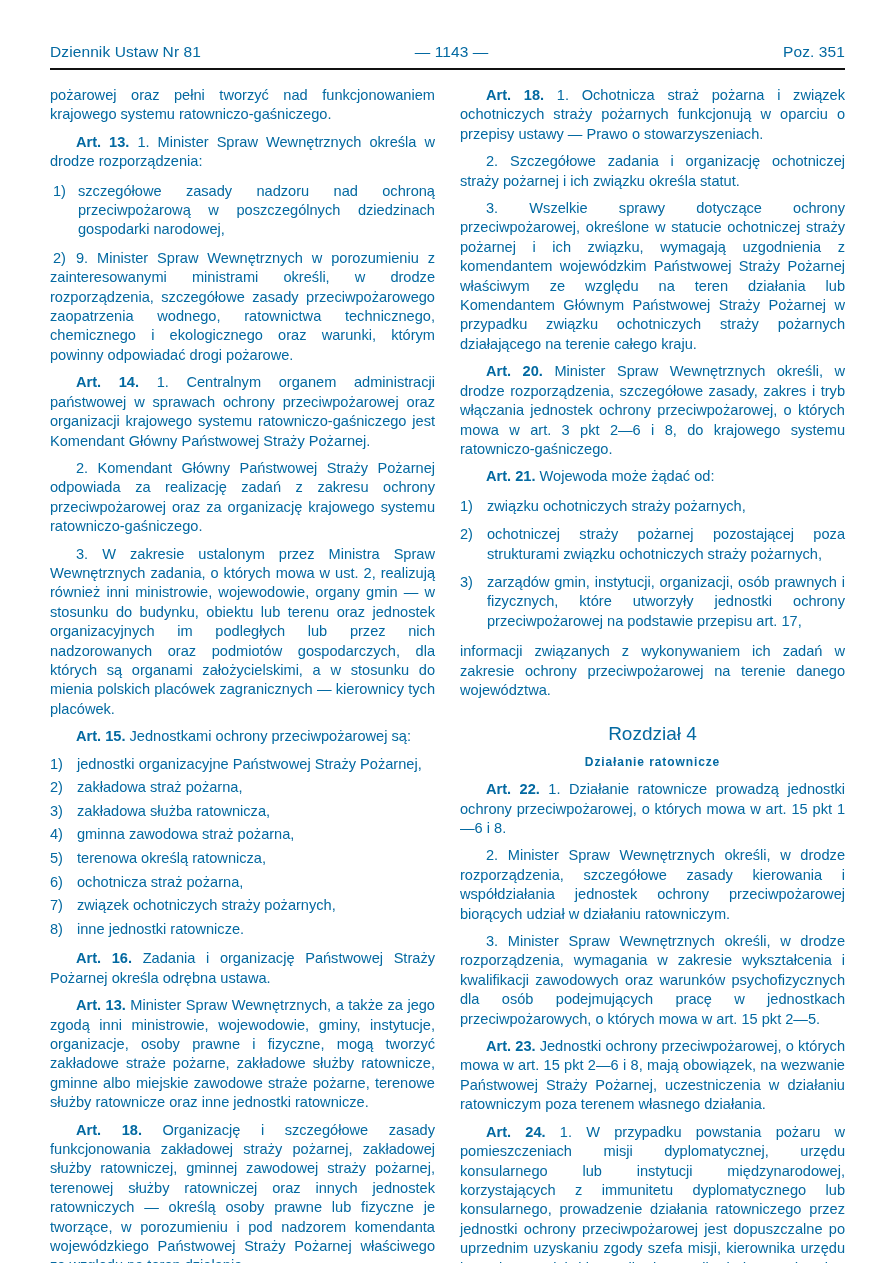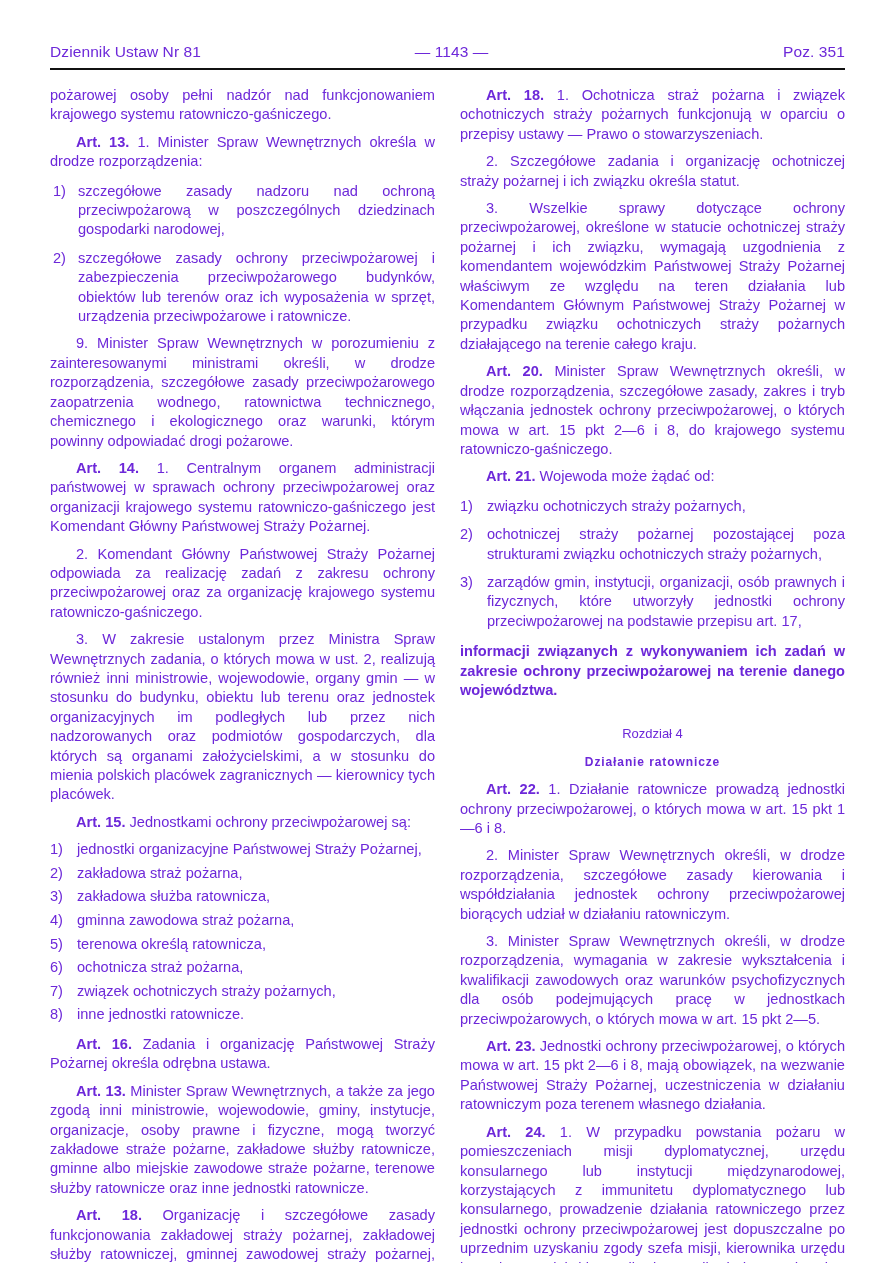--- a/index.html
+++ b/index.html
@@ -6,21 +6,21 @@
     margin: 0;
     padding: 0;
     background: #ffffff;
   }
   .page {
     position: relative;
     width: 893px;
     height: 1263px;
     background: #ffffff;
     font-family: "Liberation Sans", "DejaVu Sans", sans-serif;
-    color: #6d28d9;
+    color: #0369a1;
     overflow: hidden;
     box-sizing: border-box;
   }
 
   
   .running-head {
     position: absolute;
     left: 50px;
     top: 43px;
     width: 795px;
@@ -66,21 +66,21 @@
     text-align: justify;
     text-justify: inter-word;
     hyphens: none;
   }
 
   .para {
     margin-top: 8px;
     text-indent: 26px;
   }
   .para.first { margin-top: 0; text-indent: 0; }
-  .para.noindent { text-indent: 0; font-weight: bold; }
+  .para.noindent { text-indent: 0; }
   .para.tight { margin-top: 11px; }
 
   .art {
     font-weight: bold;
   }
 
   
   .numlist {
     margin: 10px 0 0 0;
     padding: 0;
@@ -111,21 +111,21 @@
   }
   .numlist.flush li { padding-left: 27px; }
   .numlist.flush li .marker { left: 0; }
 
   
   .chapter {
     margin-top: 24px;
     text-align: center;
   }
   .chapter .chapter-no {
-    font-size: 13px;
+    font-size: 19px;
     line-height: 19.4px;
   }
   .chapter .chapter-title {
     margin-top: 9px;
     font-size: 12px;
     font-weight: bold;
     letter-spacing: 0.9px;
     line-height: 19.4px;
   }
 </style>
@@ -138,34 +138,33 @@
     <span>Dziennik Ustaw Nr 81</span>
     <span class="center">—  1143  —</span>
     <span>Poz. 351</span>
   </div>
   <div class="head-rule"></div>
 
   <div class="columns">
 
     <div class="col">
 
-      <p class="para first">pożarowej osoby pełni nadzór nad funkcjonowaniem krajowego systemu ratowniczo-gaśniczego.</p>
+      <p class="para first">pożarowej oraz pełni tworzyć nad funkcjonowaniem krajowego systemu ratowniczo-gaśniczego.</p>
 
       <p class="para">
         <span class="art">Art. 13.</span><span> 1. Minister Spraw Wewnętrznych określa w drodze rozporządzenia:</span>
       </p>
 
       <ul class="numlist">
         <li>
           <span class="marker">1)</span>
           <span>szczegółowe zasady nadzoru nad ochroną przeciwpożarową w poszczególnych dziedzinach gospodarki narodowej,</span>
         </li>
         <li>
           <span class="marker">2)</span>
-          <span>szczegółowe zasady ochrony przeciwpożarowej i zabezpieczenia przeciwpożarowego budynków, obiektów lub terenów oraz ich wyposażenia w sprzęt, urządzenia przeciwpożarowe i ratownicze.</span>
         </li>
       </ul>
 
       <p class="para">9. Minister Spraw Wewnętrznych w porozumieniu z zainteresowanymi ministrami określi, w drodze rozporządzenia, szczegółowe zasady przeciwpożarowego zaopatrzenia wodnego, ratownictwa technicznego, chemicznego i ekologicznego oraz warunki, którym powinny odpowiadać drogi pożarowe.</p>
 
       <p class="para">
         <span class="art">Art. 14.</span><span> 1. Centralnym organem administracji państwowej w sprawach ochrony przeciwpożarowej oraz organizacji krajowego systemu ratowniczo-gaśniczego jest Komendant Główny Państwowej Straży Pożarnej.</span>
       </p>
 
       <p class="para">2. Komendant Główny Państwowej Straży Pożarnej odpowiada za realizację zadań z zakresu ochrony przeciwpożarowej oraz za organizację krajowego systemu ratowniczo-gaśniczego.</p>
@@ -229,21 +228,21 @@
 
       <p class="para first" style="text-indent:26px">
         <span class="art">Art. 18.</span><span> 1. Ochotnicza straż pożarna i związek ochotniczych straży pożarnych funkcjonują w oparciu o przepisy ustawy — Prawo o stowarzyszeniach.</span>
       </p>
 
       <p class="para">2. Szczegółowe zadania i organizację ochotniczej straży pożarnej i ich związku określa statut.</p>
 
       <p class="para">3. Wszelkie sprawy dotyczące ochrony przeciwpożarowej, określone w statucie ochotniczej straży pożarnej i ich związku, wymagają uzgodnienia z komendantem wojewódzkim Państwowej Straży Pożarnej właściwym ze względu na teren działania lub Komendantem Głównym Państwowej Straży Pożarnej w przypadku związku ochotniczych straży pożarnych działającego na terenie całego kraju.</p>
 
       <p class="para">
-        <span class="art">Art. 20.</span><span> Minister Spraw Wewnętrznych określi, w drodze rozporządzenia, szczegółowe zasady, zakres i tryb włączania jednostek ochrony przeciwpożarowej, o których mowa w art. 15 pkt 2—6 i 8, do krajowego systemu ratowniczo-gaśniczego.</span>
+        <span class="art">Art. 20.</span><span> Minister Spraw Wewnętrznych określi, w drodze rozporządzenia, szczegółowe zasady, zakres i tryb włączania jednostek ochrony przeciwpożarowej, o których mowa w art. 3 pkt 2—6 i 8, do krajowego systemu ratowniczo-gaśniczego.</span>
       </p>
 
       <p class="para">
         <span class="art">Art. 21.</span><span> Wojewoda może żądać od:</span>
       </p>
 
       <ul class="numlist flush">
         <li>
           <span class="marker">1)</span>
           <span>związku ochotniczych straży pożarnych,</span>

